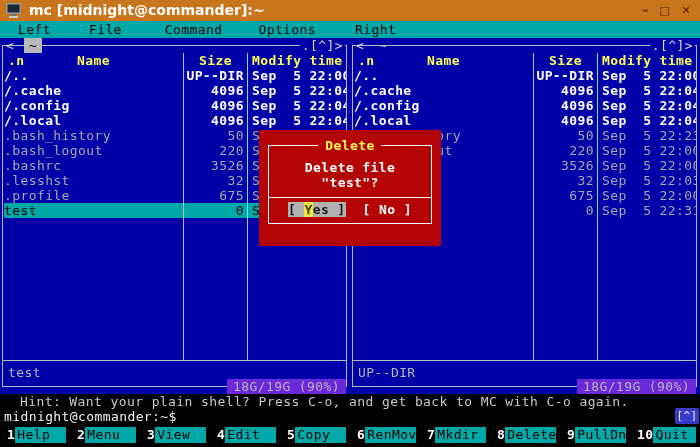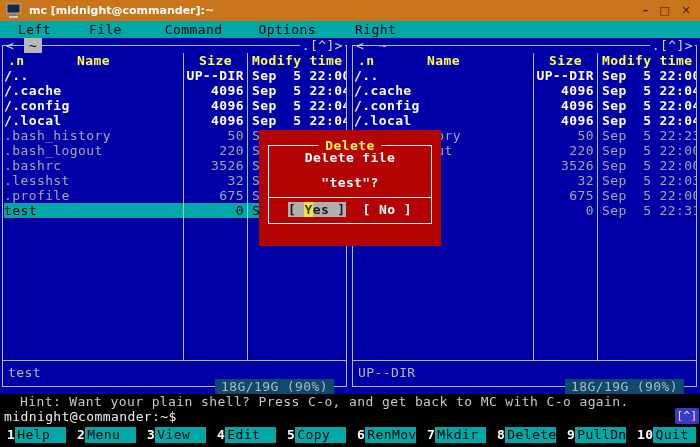--- a/index.html
+++ b/index.html
@@ -2,21 +2,21 @@
 <html><head>
 <meta charset="utf-8">
 <style>
   *{margin:0;padding:0;box-sizing:border-box}
   html,body{width:700px;height:447px;background:#000;overflow:hidden}
   body{position:relative;font-family:"DejaVu Sans Mono",monospace;font-size:13px;letter-spacing:.4px;line-height:15px}
 
   
   .titlebar{position:absolute;left:0;top:0;width:700px;height:21px;background:#c8751c;display:flex;align-items:center}
   .title-icon{margin-left:5px;width:17px;height:15px;flex:0 0 auto}
-  .title-text{margin-left:7px;color:#fff;font-family:"DejaVu Sans",sans-serif;font-size:11px;font-weight:bold;letter-spacing:0}
+  .title-text{margin-left:7px;color:#fff;font-family:"DejaVu Sans",sans-serif;font-size:14px;font-weight:bold;letter-spacing:0}
   .controls{margin-left:auto;margin-right:9px;display:flex;gap:11px;color:#4a1505;font-family:"DejaVu Sans",sans-serif;font-size:11px;font-weight:bold}
   .controls span{cursor:default}
 
   
   .menubar{position:absolute;left:0;top:21px;width:700px;height:17px;background:#00a8a8;color:#000;display:flex;align-items:center}
   .menubar .mitem:nth-child(1){margin-left:18px}
   .menubar .mitem:nth-child(2){margin-left:38px}
   .menubar .mitem:nth-child(3){margin-left:43px}
   .menubar .mitem:nth-child(4){margin-left:36px}
   .menubar .mitem:nth-child(5){margin-left:39px}
@@ -42,39 +42,39 @@
   .dir{color:#fff;font-weight:bold}
   .file{color:#a8a8a8}
   .sel{background:#00a8a8}
   .sel .c-name,.sel .c-size,.sel .c-time{color:#000}
   .filler{position:absolute;left:4px;right:4px;top:180px;height:142px;display:flex}
   .f-name{flex:1}
   .f-size{width:64px;border-left:1px solid #b8b8b8}
   .f-time{width:99px;border-left:1px solid #b8b8b8}
   .hsep{position:absolute;left:3px;right:4px;top:322px;height:1px;background:#b8b8b8}
   .mini{position:absolute;left:8px;top:327px;height:15px;color:#b8b8b8}
-  .usage{position:absolute;right:16px;top:341px;height:15px;background:#0c4a6e;padding:0 6px;color:#b8b8b8;z-index:2}
+  .usage{position:absolute;right:4px;top:341px;height:15px;background:#6d28d9;padding:0 6px;color:#b8b8b8;z-index:2}
 
   
   .hint{position:absolute;left:20px;top:394px;width:696px;height:15px;color:#c8c8c8;white-space:pre;overflow:hidden}
   .prompt{position:absolute;left:4px;top:409px;width:600px;height:15px;color:#f0f0f0;white-space:pre}
   .badge{position:absolute;left:675px;top:408px;width:24px;height:16px;background:#3a3ac8;color:#eef;font-size:11px;line-height:16px;text-align:center;border-radius:2px;z-index:6}
 
   
   .keybar{position:absolute;left:0;top:425px;width:700px;height:22px;background:#000;display:flex;padding-top:2px}
   .kcell{width:70px;height:16px;display:flex;cursor:default}
   .knum{color:#fff;padding-left:7px;font-weight:bold}
   .klabel{flex:1;background:#00a8a8;color:#000;padding-left:2px;margin-right:4px;overflow:hidden}
 
   
   .dialog{position:absolute;left:259px;top:130px;width:182px;height:116px;background:#b40404;font-weight:bold;z-index:5}
   .dbox{position:absolute;left:9px;right:9px;top:15px;bottom:22px;border:1px solid #fff}
   .dtitle{position:absolute;top:8px;left:50%;transform:translateX(-50%);background:#b40404;padding:0 7px;color:#fcfc54;height:15px;z-index:2}
   .dline{position:absolute;left:0;width:100%;text-align:center;color:#fff}
-  .dl1{top:20px}.dl2{top:45px}
+  .dl1{top:30px}.dl2{top:45px}
   .ddiv{position:absolute;left:9px;right:9px;top:67px;height:1px;background:#fff}
   .dbtns{position:absolute;left:0;top:72px;width:100%;height:16px;display:flex;justify-content:center;gap:17px}
   .btn{white-space:pre;height:15px;cursor:default}
   .btn-yes{background:#b0b0b0;color:#1a1a1a}
   .btn-yes .hot{background:#ece83a;color:#3d3a00}
   .btn-no{color:#fff}
   .btn-no .lbl{color:#ffffff}
 </style>
 </head>
 <body>

